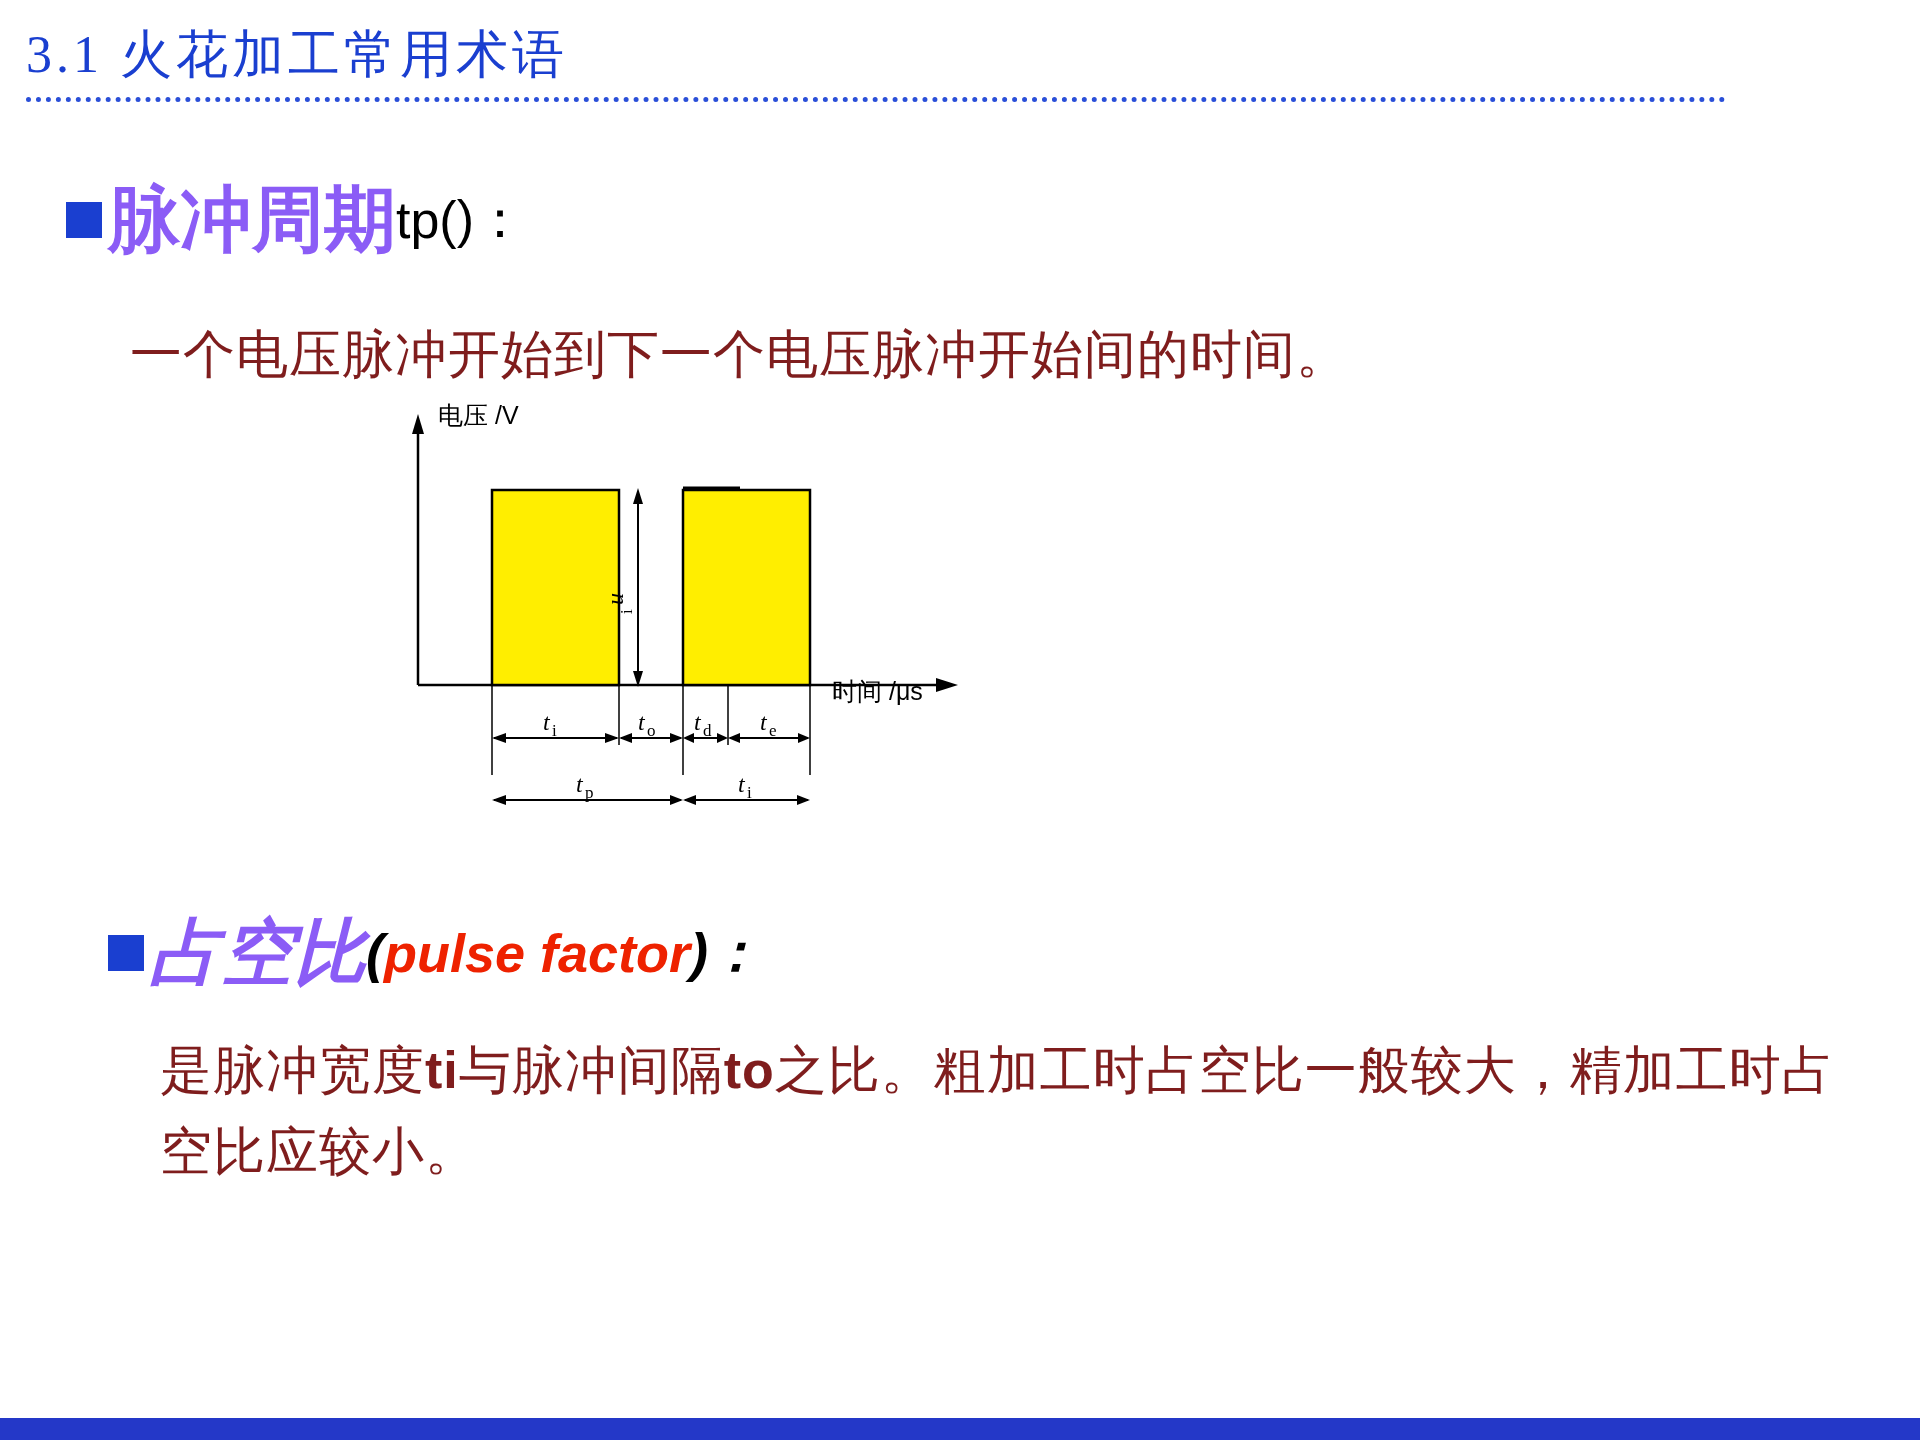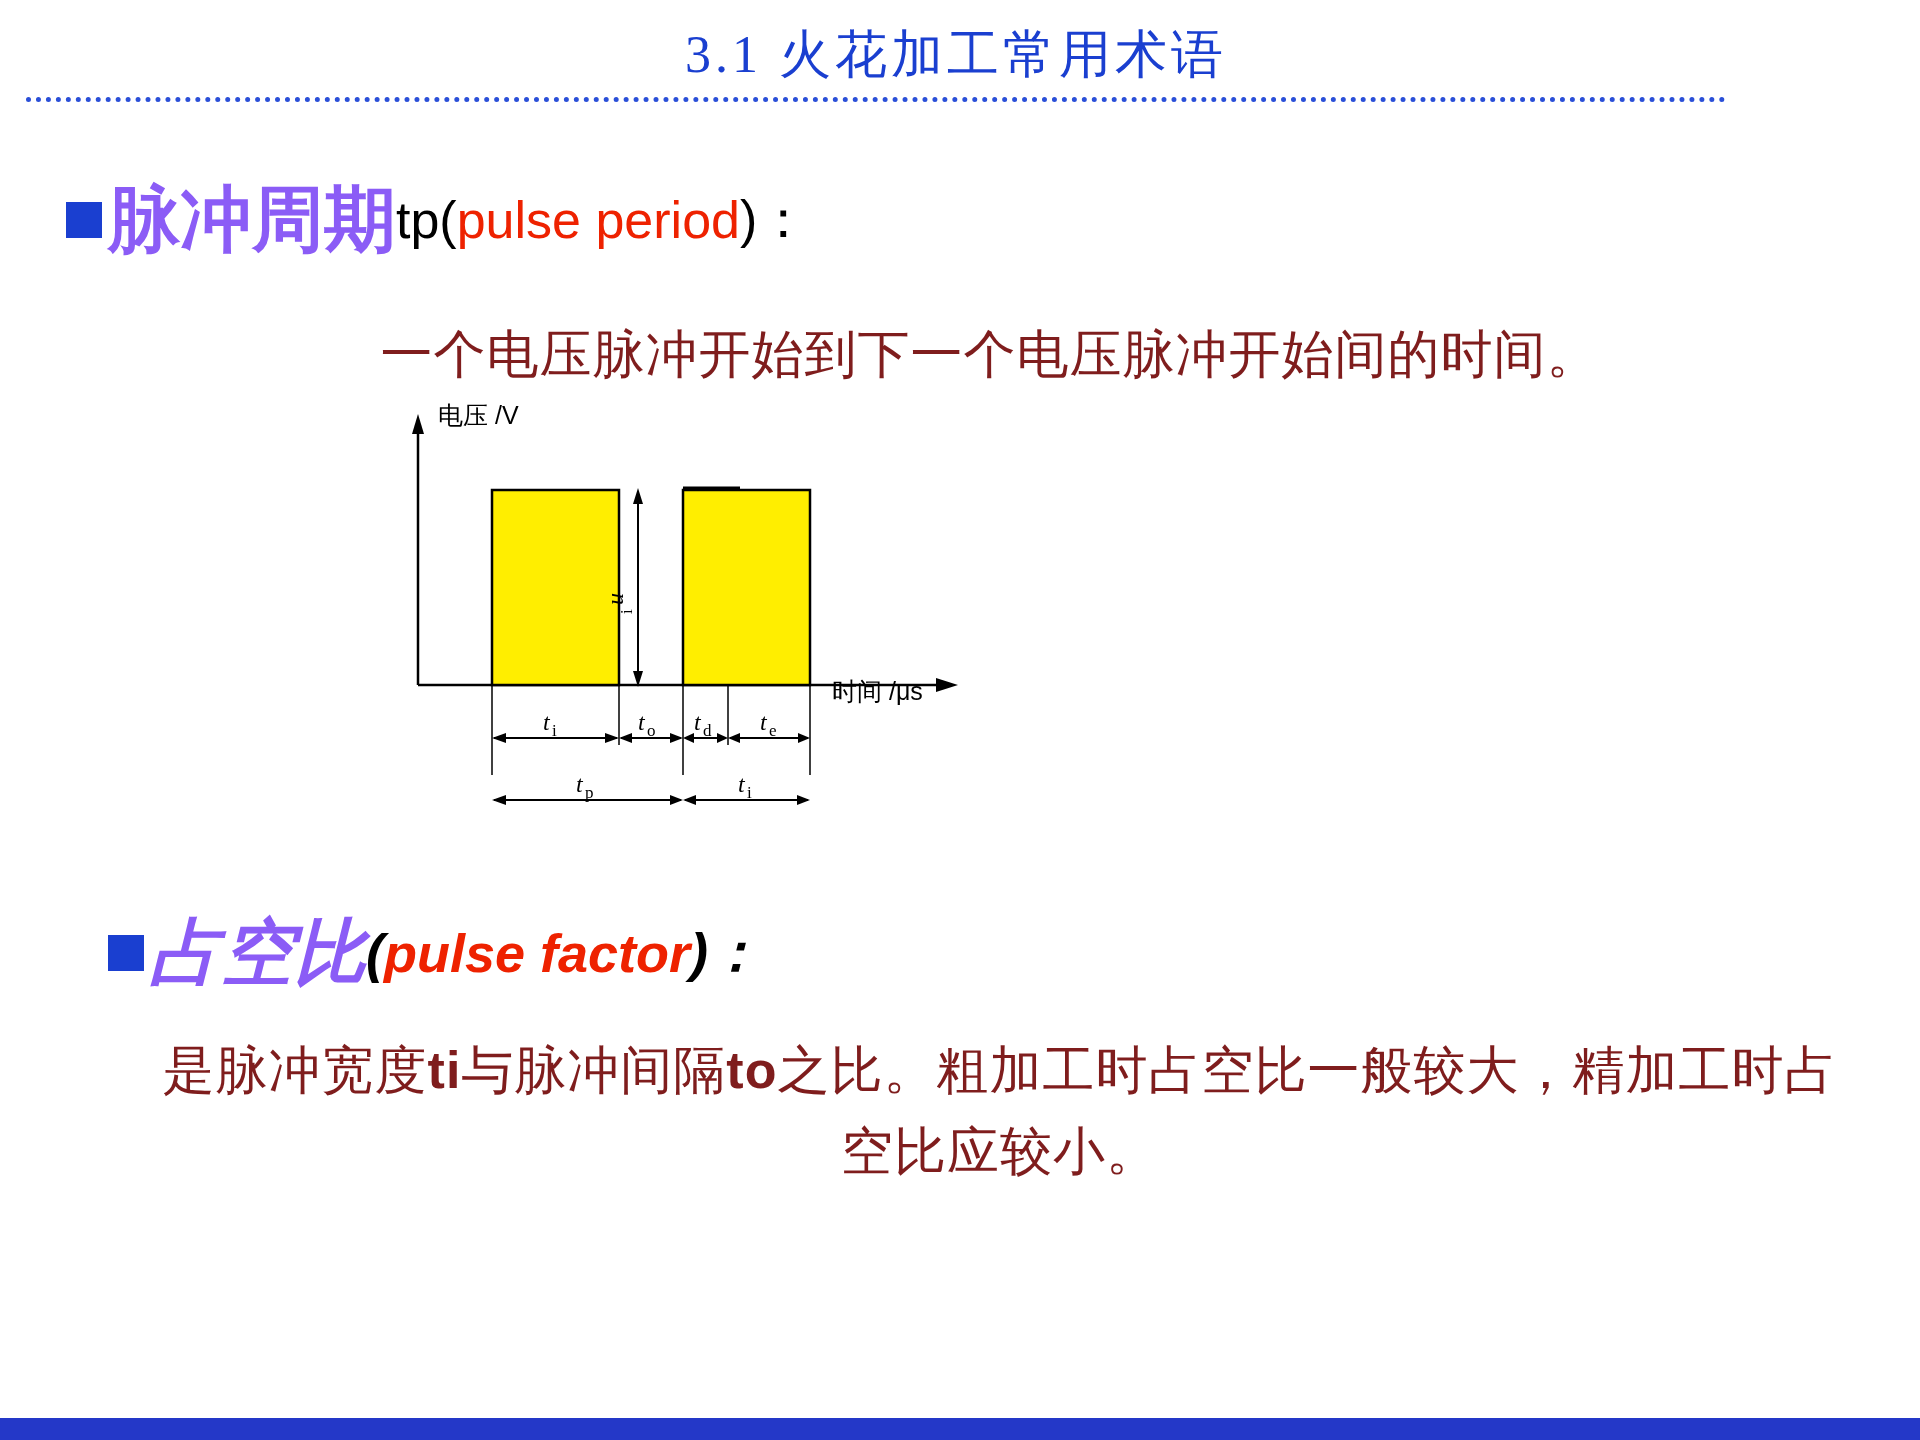--- a/index.html
+++ b/index.html
@@ -13,21 +13,20 @@
     font-family: "Liberation Serif", serif;
     overflow: hidden;
     position: relative;
   }
   .slide {
     position: absolute;
     left: 0; top: 0;
     width: 1920px;
     height: 1440px;
     background: #ffffff;
-    text-align: center;
   }
 
   
   .title-block {
     position: absolute;
     left: 26px;
     top: 26px;
     width: 1860px;
   }
   .slide-title {
@@ -144,21 +143,20 @@
 
   <div class="title-block">
     <div class="slide-title">3.1 火花加工常用术语</div>
     <div class="title-rule"></div>
   </div>
 
   <div class="bullet-row b1">
     <span class="bullet-square"></span>
     <span class="txt-cn-blue">脉冲周期</span>
     <span class="txt-black">tp(</span>
-    <span class="txt-red">pulse period</span>
     <span class="txt-black">)：</span>
   </div>
 
   <div class="para para1">一个电压脉冲开始到下一个电压脉冲开始间的时间。</div>
 
   <div class="figure">
     <svg width="620" height="440" viewBox="0 0 620 440" xmlns="http://www.w3.org/2000/svg">
 
       <line x1="38" y1="30" x2="38" y2="285" stroke="#000" stroke-width="2.5"></line>
       <polygon points="38,14 32,34 44,34" fill="#000"></polygon>

